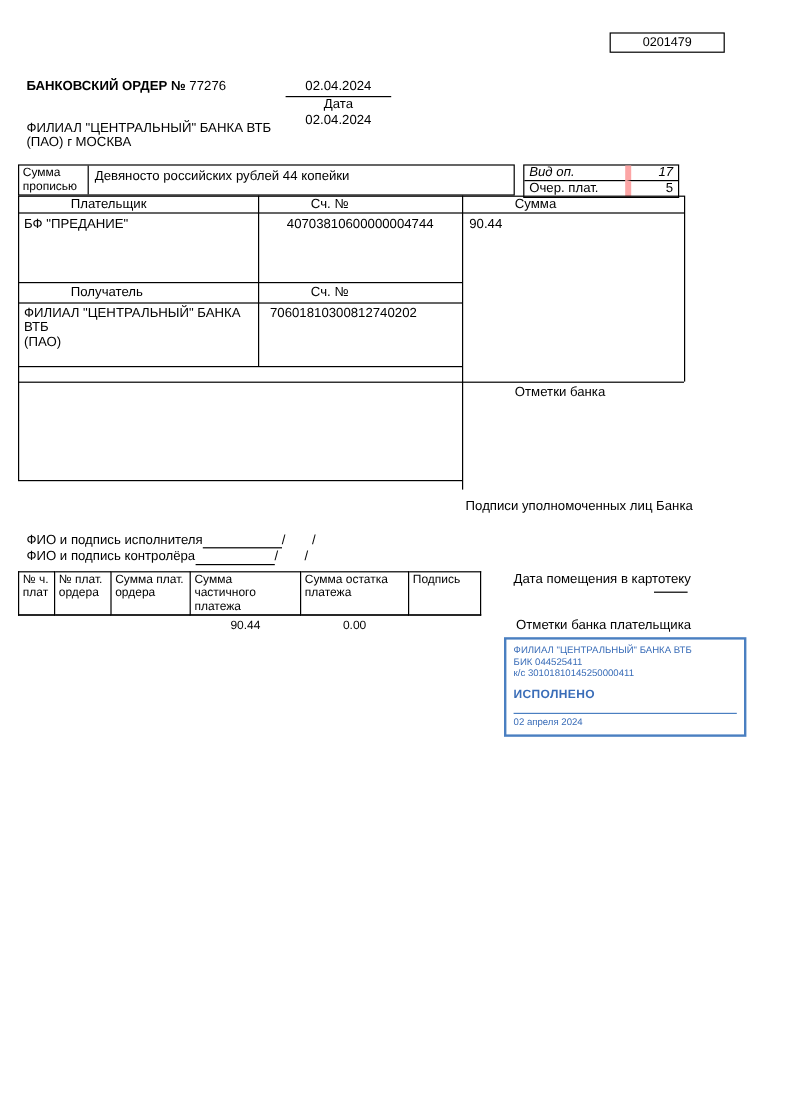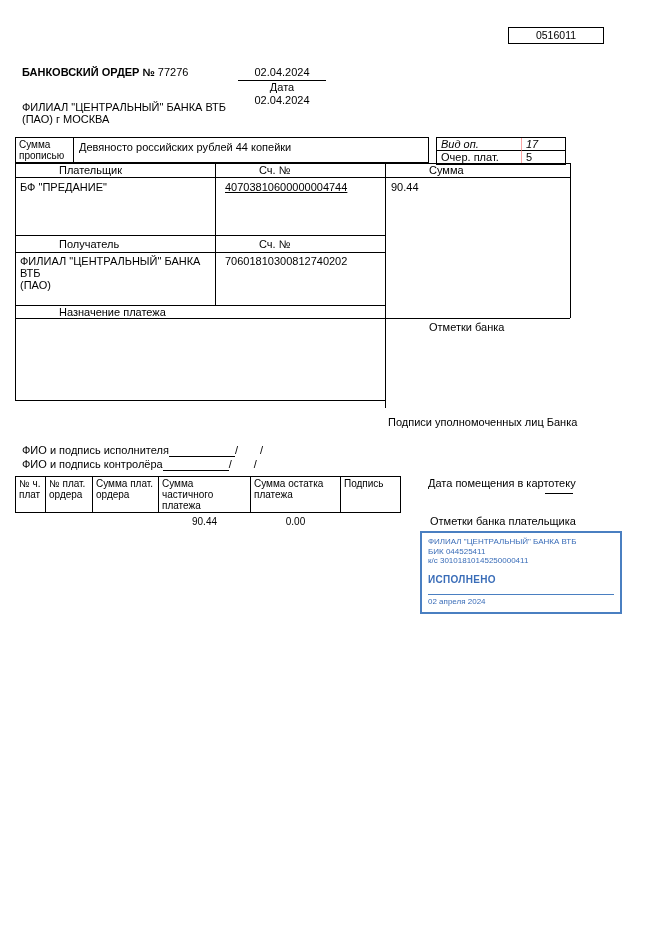--- a/index.html
+++ b/index.html
@@ -35,21 +35,21 @@
     padding:1px 3px;box-sizing:border-box;
   }
   .sum-box .val{flex:1;padding:3px 5px;}
   
   .vidop{
     left:436px;top:137px;width:130px;
     border:1px solid #000;display:grid;grid-template-columns:84px 44px;
     box-sizing:border-box;line-height:12px;
   }
   .vidop .c{padding:0 4px;height:13px;box-sizing:border-box;}
-  .vidop .vv{border-left:1px solid #fca5a5;text-align:left;}
+  .vidop .vv{border-left:5px solid #fca5a5;text-align:right;}
   .vidop .r1{border-bottom:1px solid #000;font-style:italic;}
   
   .purpose{left:20px;top:322px;width:358px;line-height:11.5px;}
   
   .sigline{position:absolute;left:22px;display:flex;align-items:center;line-height:13px;}
   .uline{display:inline-block;width:66px;border-bottom:1px solid #000;height:11px;}
   .gap20{display:inline-block;width:22px;}
   
   .pt{position:absolute;left:15px;top:476px;border-collapse:collapse;font-size:10px;table-layout:fixed;}
   .pt th{border:1px solid #000;font-weight:normal;text-align:left;vertical-align:top;padding:1px 3px;height:26px;}
@@ -63,21 +63,21 @@
   }
   .stamp .status{font-size:10px;font-weight:bold;margin-top:9px;letter-spacing:0.3px;}
   .stamp .divider{border-top:1px solid #4a7fc1;margin-top:10px;margin-bottom:2px;}
 </style>
 </head>
 <body>
 
 <div class="page">
 
   <div class="abs form-code">
-    <span>0516011</span>
+    <span>0201479</span>
   </div>
 
   <div class="abs" style="left:22px;top:66px;">
     <span class="b">БАНКОВСКИЙ ОРДЕР №</span>
     <span>77276</span>
   </div>
 
   <div class="abs date-block">
     <span class="date-top">02.04.2024</span>
     <span>Дата</span><br>
@@ -111,33 +111,32 @@
   <div class="vline" style="left:15px;top:163px;height:237px;"></div>
   <div class="vline" style="left:215px;top:163px;height:142px;"></div>
   <div class="vline" style="left:385px;top:163px;height:245px;"></div>
   <div class="vline" style="left:570px;top:163px;height:155px;"></div>
 
   <div class="abs center" style="left:15px;top:164px;width:200px;">Плательщик</div>
   <div class="abs center" style="left:215px;top:164px;width:170px;">Сч. №</div>
   <div class="abs center" style="left:385px;top:164px;width:185px;">Сумма</div>
 
   <div class="abs" style="left:20px;top:181px;width:190px;">БФ "ПРЕДАНИЕ"</div>
-  <div class="abs" style="left:225px;top:181px;text-decoration:underline;">40703810600000004744</div>
+  <div class="abs" style="left:239px;top:181px;">40703810600000004744</div>
   <div class="abs" style="left:391px;top:181px;">90.44</div>
 
   <div class="abs center" style="left:15px;top:238px;width:200px;">Получатель</div>
   <div class="abs center" style="left:215px;top:238px;width:170px;">Сч. №</div>
 
   <div class="abs" style="left:20px;top:255px;width:190px;line-height:12px;">
     <span>ФИЛИАЛ "ЦЕНТРАЛЬНЫЙ" БАНКА ВТБ</span><br>
     <span>(ПАО)</span>
   </div>
   <div class="abs" style="left:225px;top:255px;">70601810300812740202</div>
 
-  <div class="abs center" style="left:15px;top:306px;width:370px;">Назначение платежа</div>
   <div class="abs center" style="left:385px;top:321px;width:185px;">Отметки банка</div>
 
   <div class="abs" style="left:388px;top:416px;">Подписи уполномоченных лиц Банка</div>
 
   <div class="sigline" style="top:444px;">
     <span>ФИО и подпись исполнителя</span>
       <span class="uline"></span>
       <span>/</span>
       <span class="gap20"></span>
       <span>/</span>

